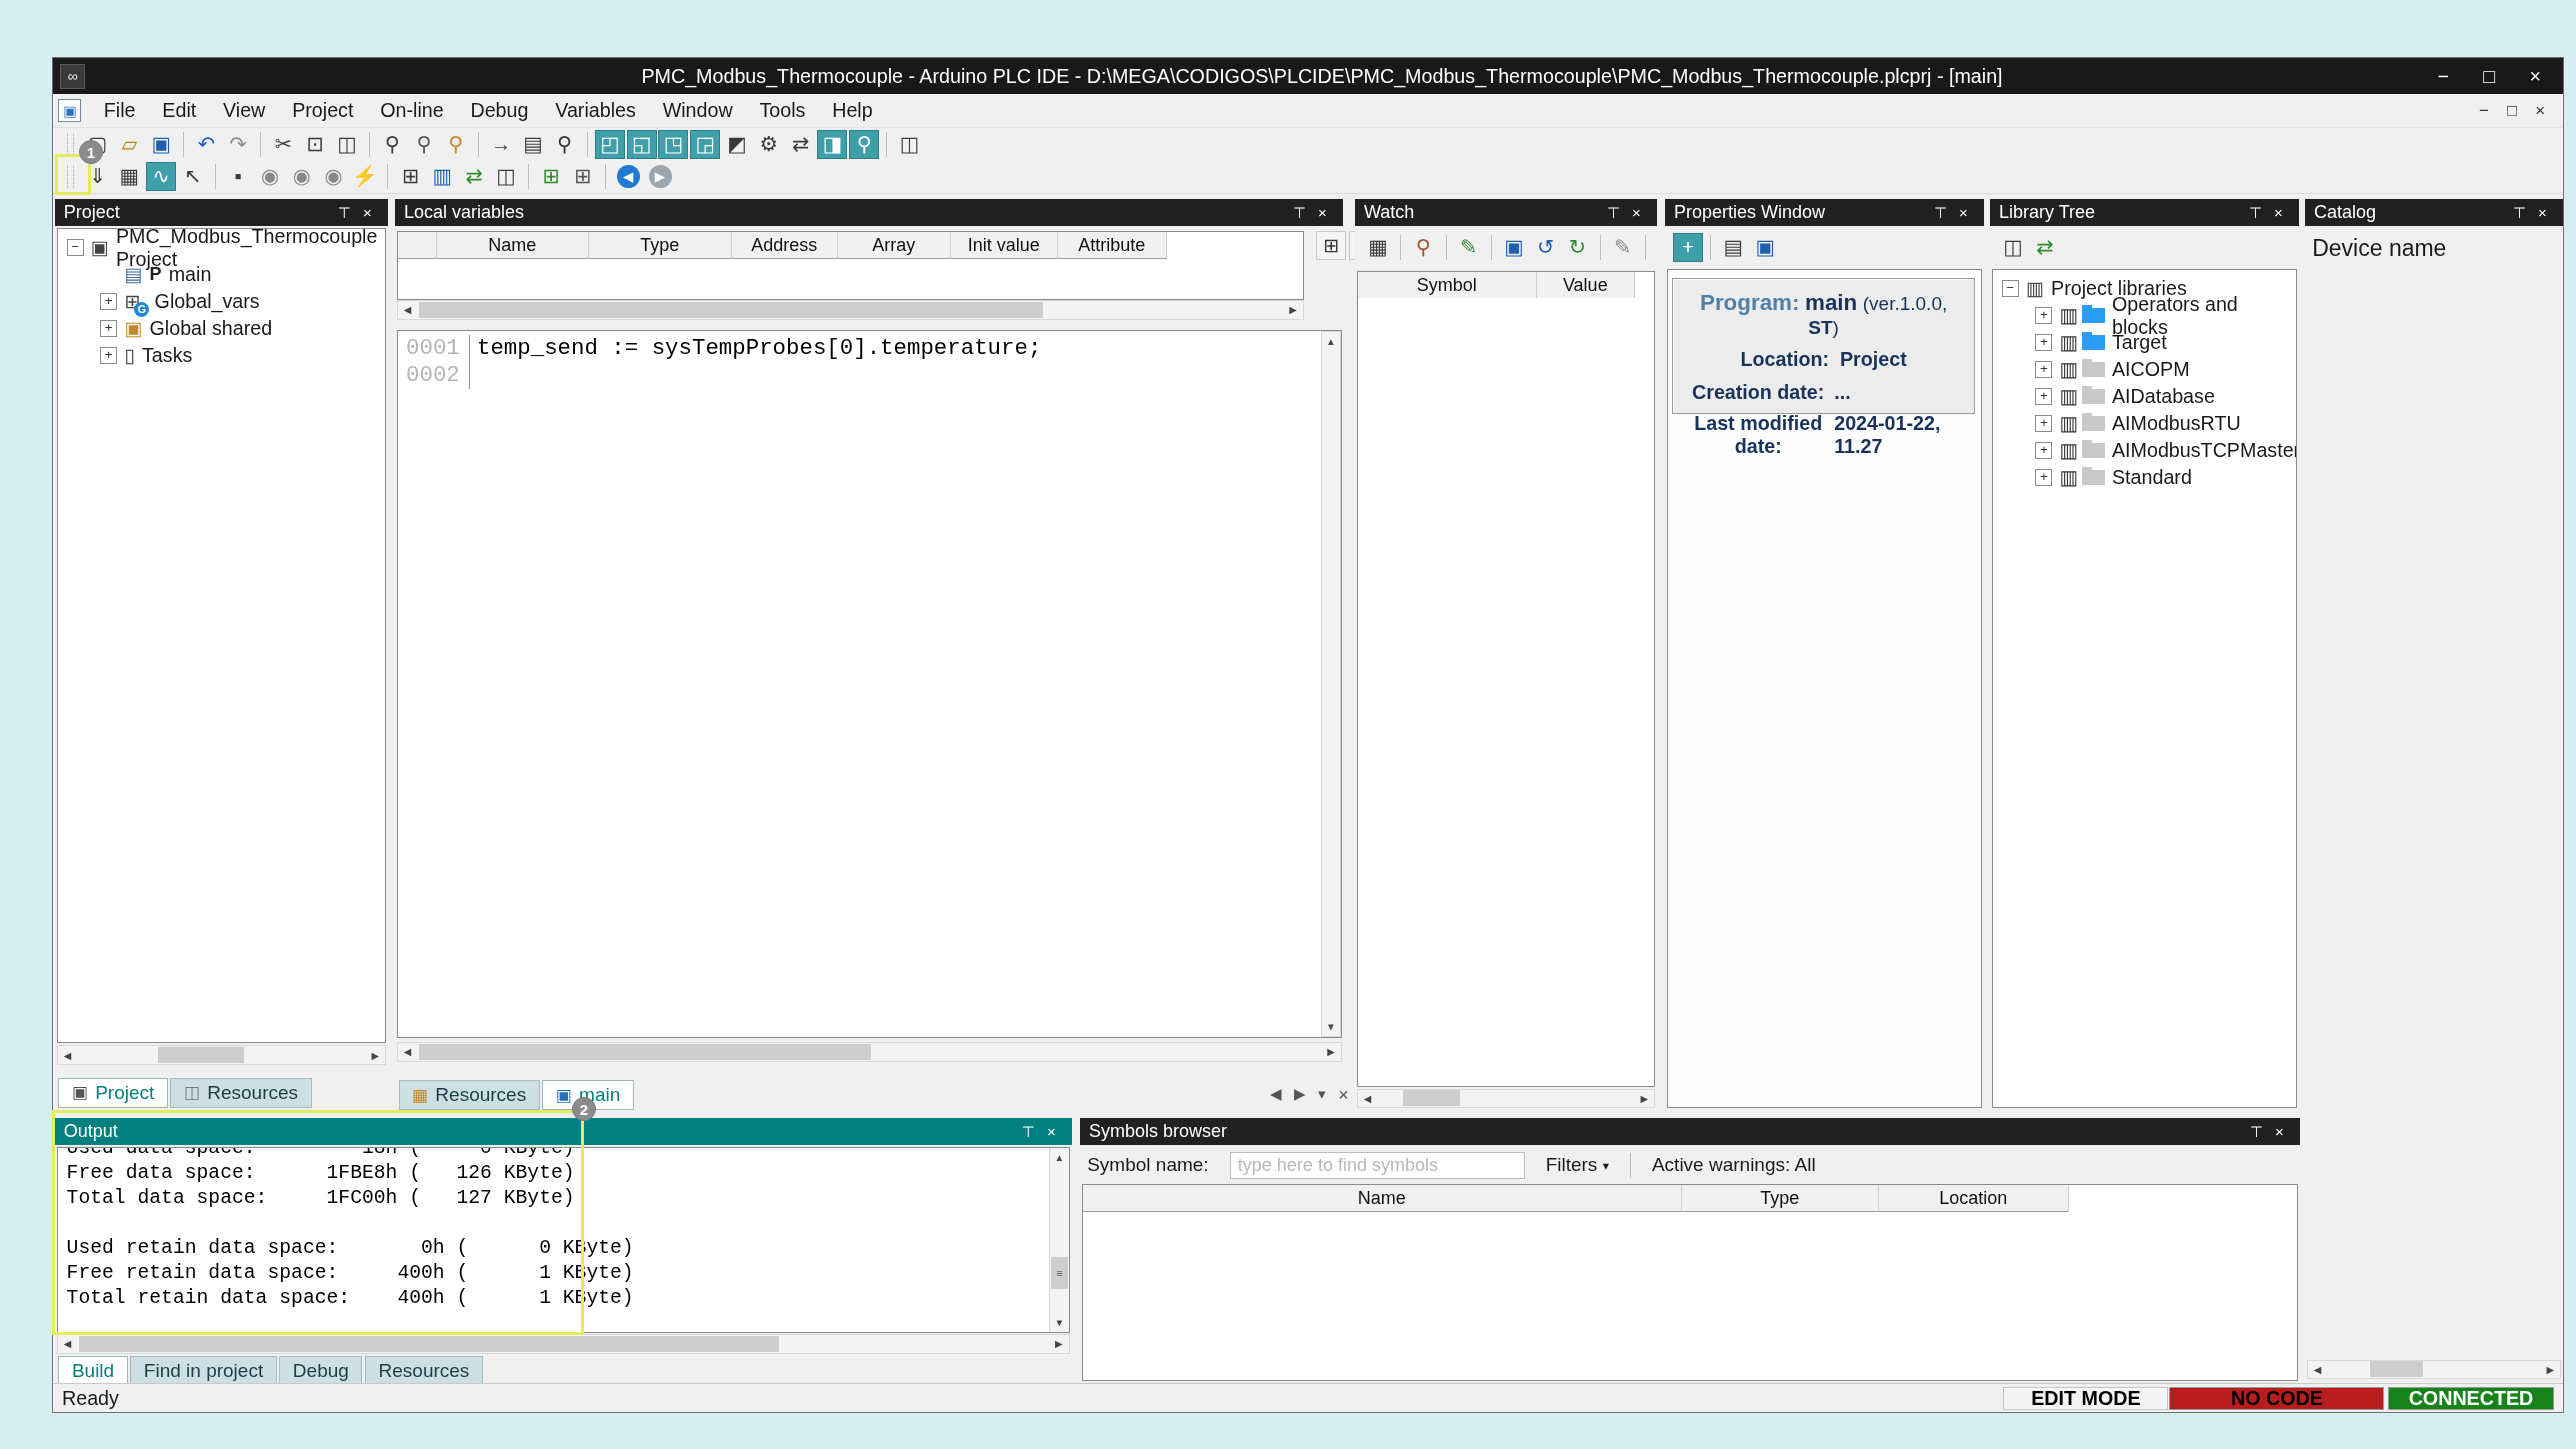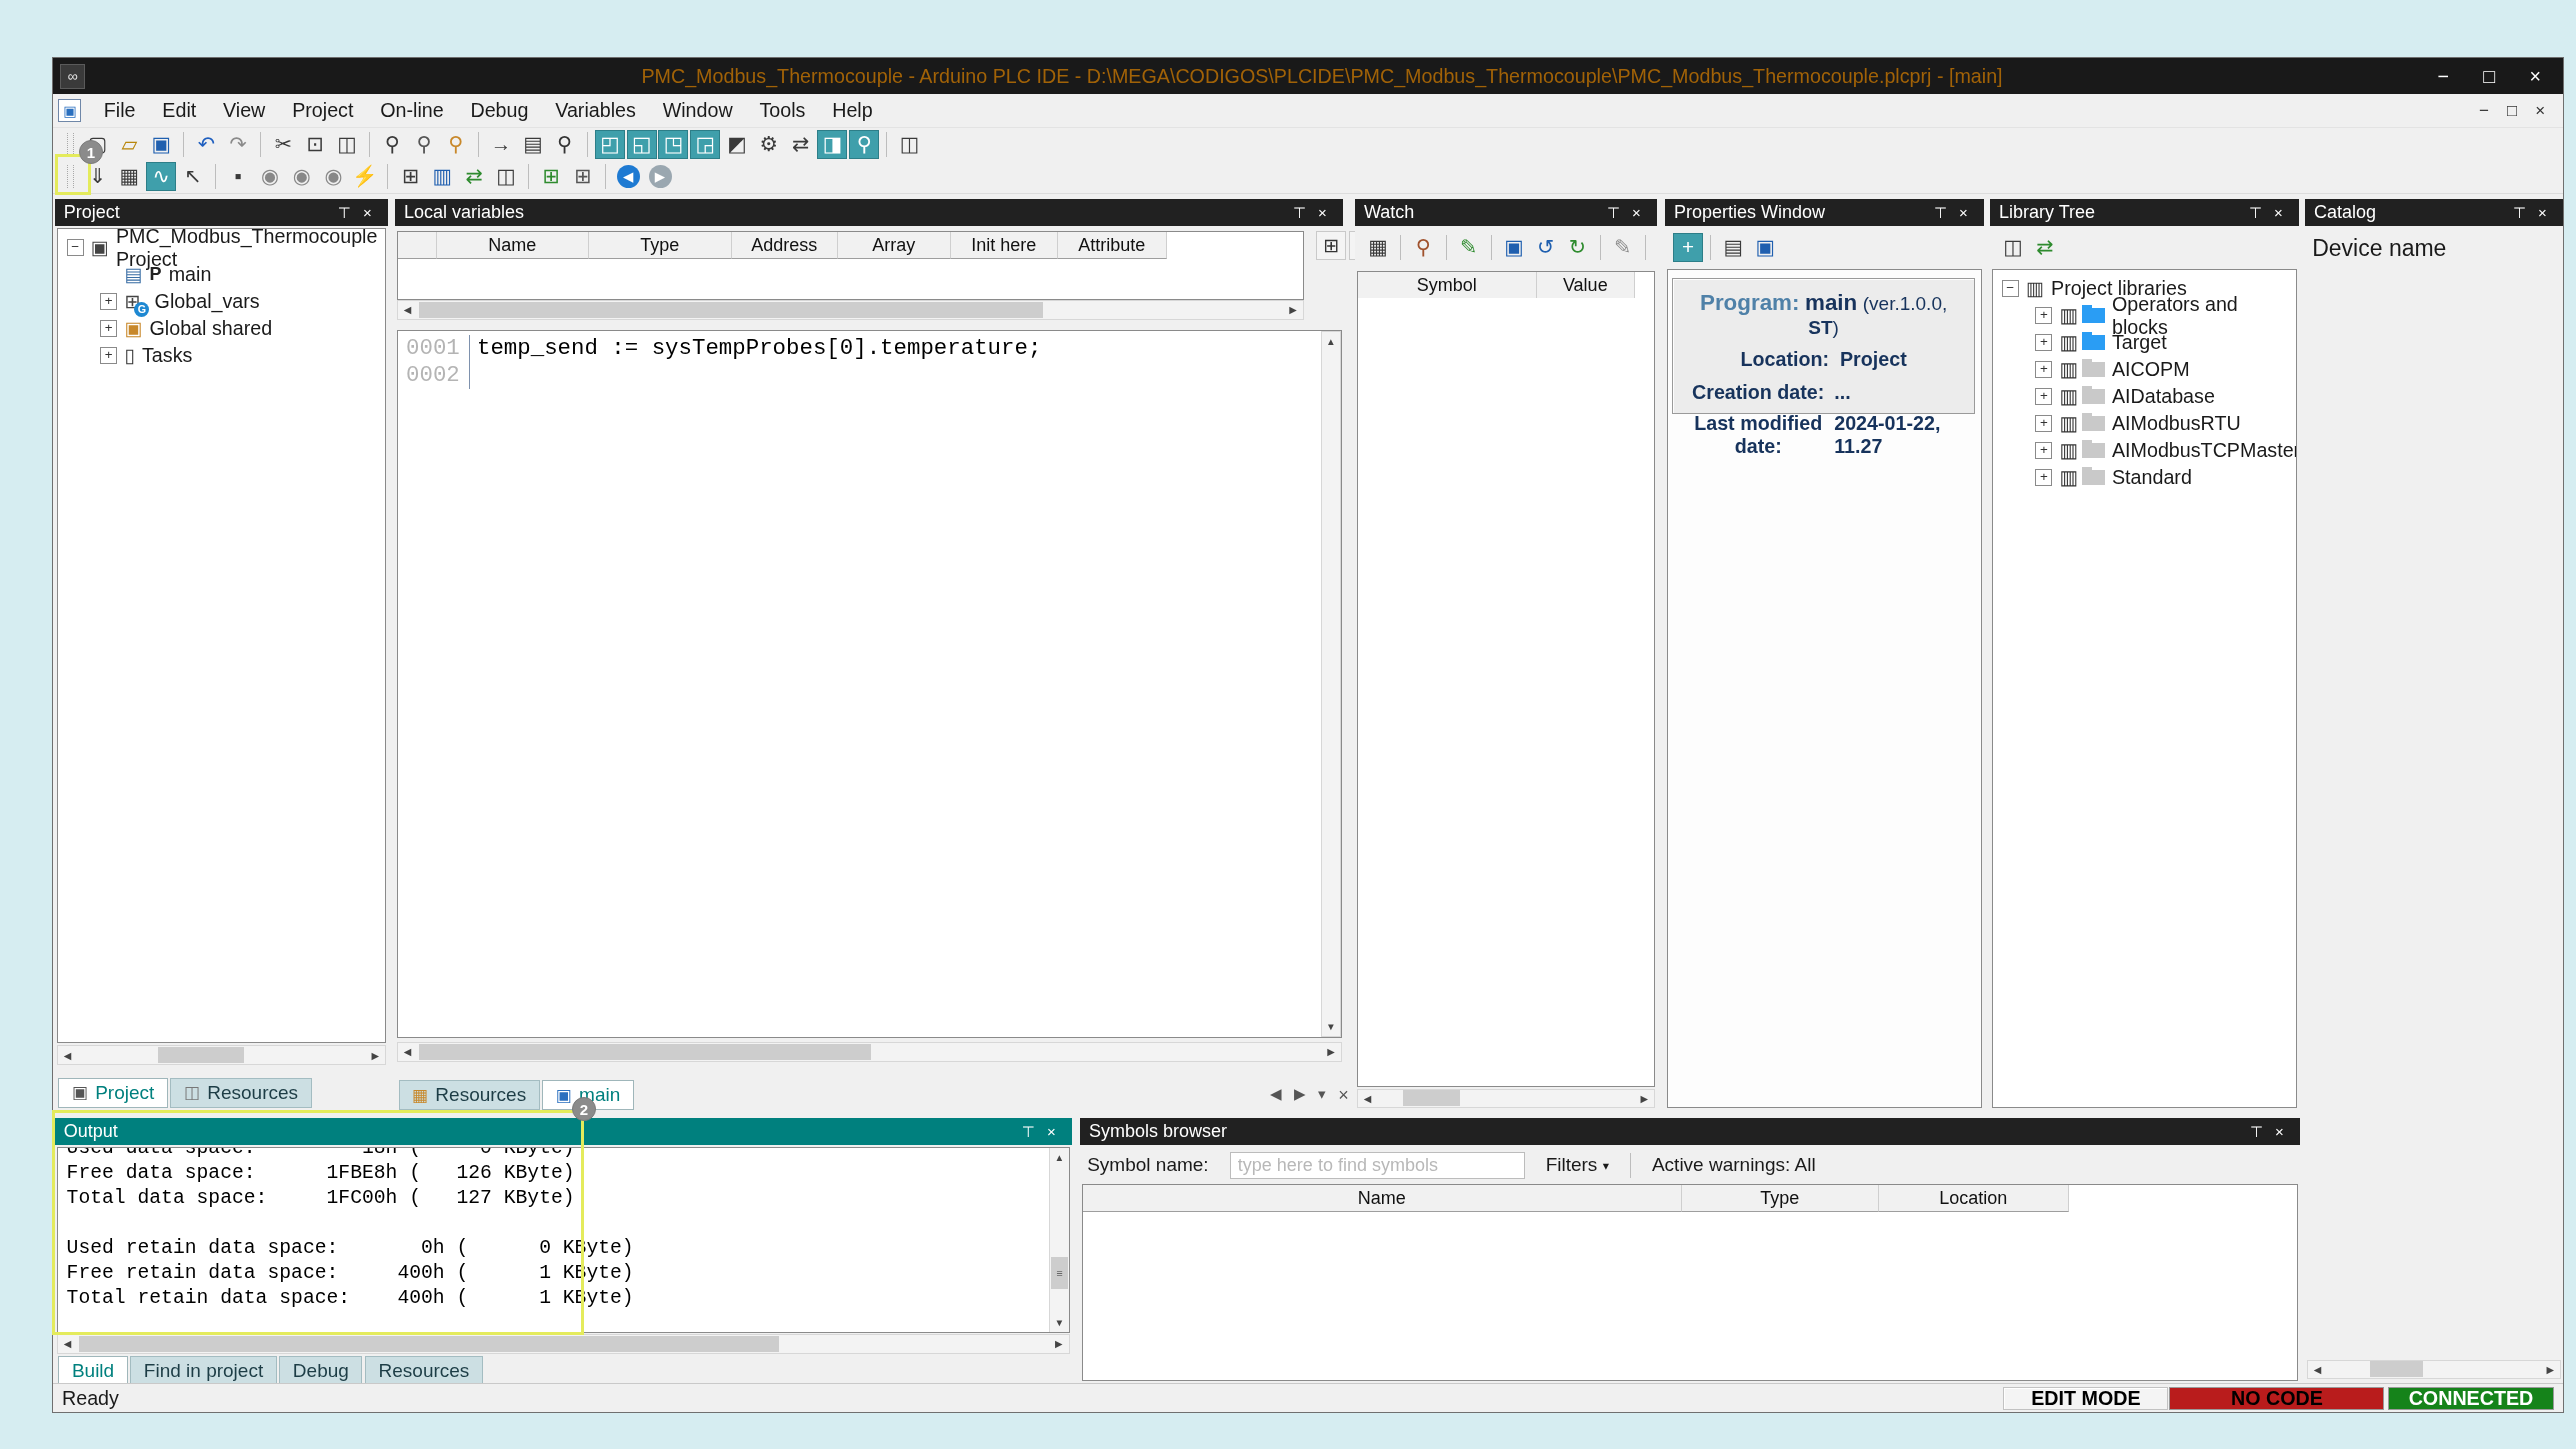--- a/index.html
+++ b/index.html
@@ -4,21 +4,21 @@
 <style>
   * { box-sizing: border-box; margin:0; padding:0; }
   html,body { width:2576px; height:1449px; }
   body { background:#d6edf1; font-family:"Liberation Sans", sans-serif; position:relative; overflow:hidden; color:#1a1a1a; }
 
   .appwindow { position:absolute; left:52px; top:57px; width:2512px; height:1356px; background:#f0f0f0; border:0.9px solid #6f6f6f; }
 
   
   .titlebar { position:absolute; left:0; top:0; right:0; height:36px; background:#191919; color:#fff; display:flex; align-items:center; padding:0 7.2px; }
   .app-icon { width:25px; height:25px; background:#3a3a3a; border:0.9px solid #5a5a5a; color:#e8e8e8; font-size:14.3px; display:flex; align-items:center; justify-content:center; }
-  .title-text { position:absolute; left:0; right:0; text-align:center; font-size:19.7px; color:#a16207; pointer-events:none;padding-left:28px; }
+  .title-text { position:absolute; left:0; right:0; text-align:center; font-size:19.7px; color:#ffffff; pointer-events:none;padding-left:28px; }
   .wctrls { margin-left:auto; display:flex; gap:23px; padding-right:9px; z-index:2; }
   .wctrl { color:#fff; font-size:19.7px; width:23px; text-align:center; }
 
   .menubar { position:absolute; left:0; top:36px; right:0; height:34px; background:#f0f0f0; display:flex; align-items:center; padding:0 5.4px; border-bottom:0.9px solid #e3e3e3; }
   .mdi-icon { width:23px; height:23px; border:0.9px solid #6f87a8; background:#fff; color:#2a6fbf; font-size:14.3px; display:flex; align-items:center; justify-content:center; margin-right:9px; }
   .menu-item { padding:0 13.4px; font-size:19.7px; height:100%; display:flex; align-items:center; }
   .mdictrls { margin-left:auto; display:flex; gap:18px; padding-right:12.5px; color:#333; font-size:17px; }
 
   .toolbar { position:absolute; left:0; right:0; display:flex; align-items:center; padding-left:14.3px; }
   .tb1 { top:70px; height:32px; }
@@ -348,21 +348,21 @@
         <span class="sp"></span>
       <span class="ph-ic">⊤</span>
       <span class="ph-ic">×</span>
     </div>
     <div class="colrow" id="lv-cols" style="position:absolute; left:1.8px; top:32px; width:907px; height:29px;">
         <div class="hcell" style="width: 39px; flex: 0 0 auto;"></div>
         <div class="hcell" style="width: 152px; flex: 0 0 auto;">Name</div>
         <div class="hcell" style="width: 143px; flex: 0 0 auto;">Type</div>
         <div class="hcell" style="width: 106px; flex: 0 0 auto;">Address</div>
         <div class="hcell" style="width: 113px; flex: 0 0 auto;">Array</div>
-        <div class="hcell" style="width: 107px; flex: 0 0 auto;">Init here</div>
+        <div class="hcell" style="width: 107px; flex: 0 0 auto;">Init value</div>
         <div class="hcell" style="width: 109px; flex: 0 0 auto;">Attribute</div>
         <div style="flex: 1 1 0%;"></div>
       </div>
     <div class="white-box" style="position:absolute; left:1.8px; top:60px; width:907px; height:41px; border-top:none;"></div>
     <div class="hscroll" style="left:1.8px; top:101px; width:907px;">
       <div class="sbtn">◀</div>
       <div class="strack">
           <div class="sthumb" style="left:1.8px; width:72%;"></div>
         </div>
       <div class="sbtn">▶</div>

